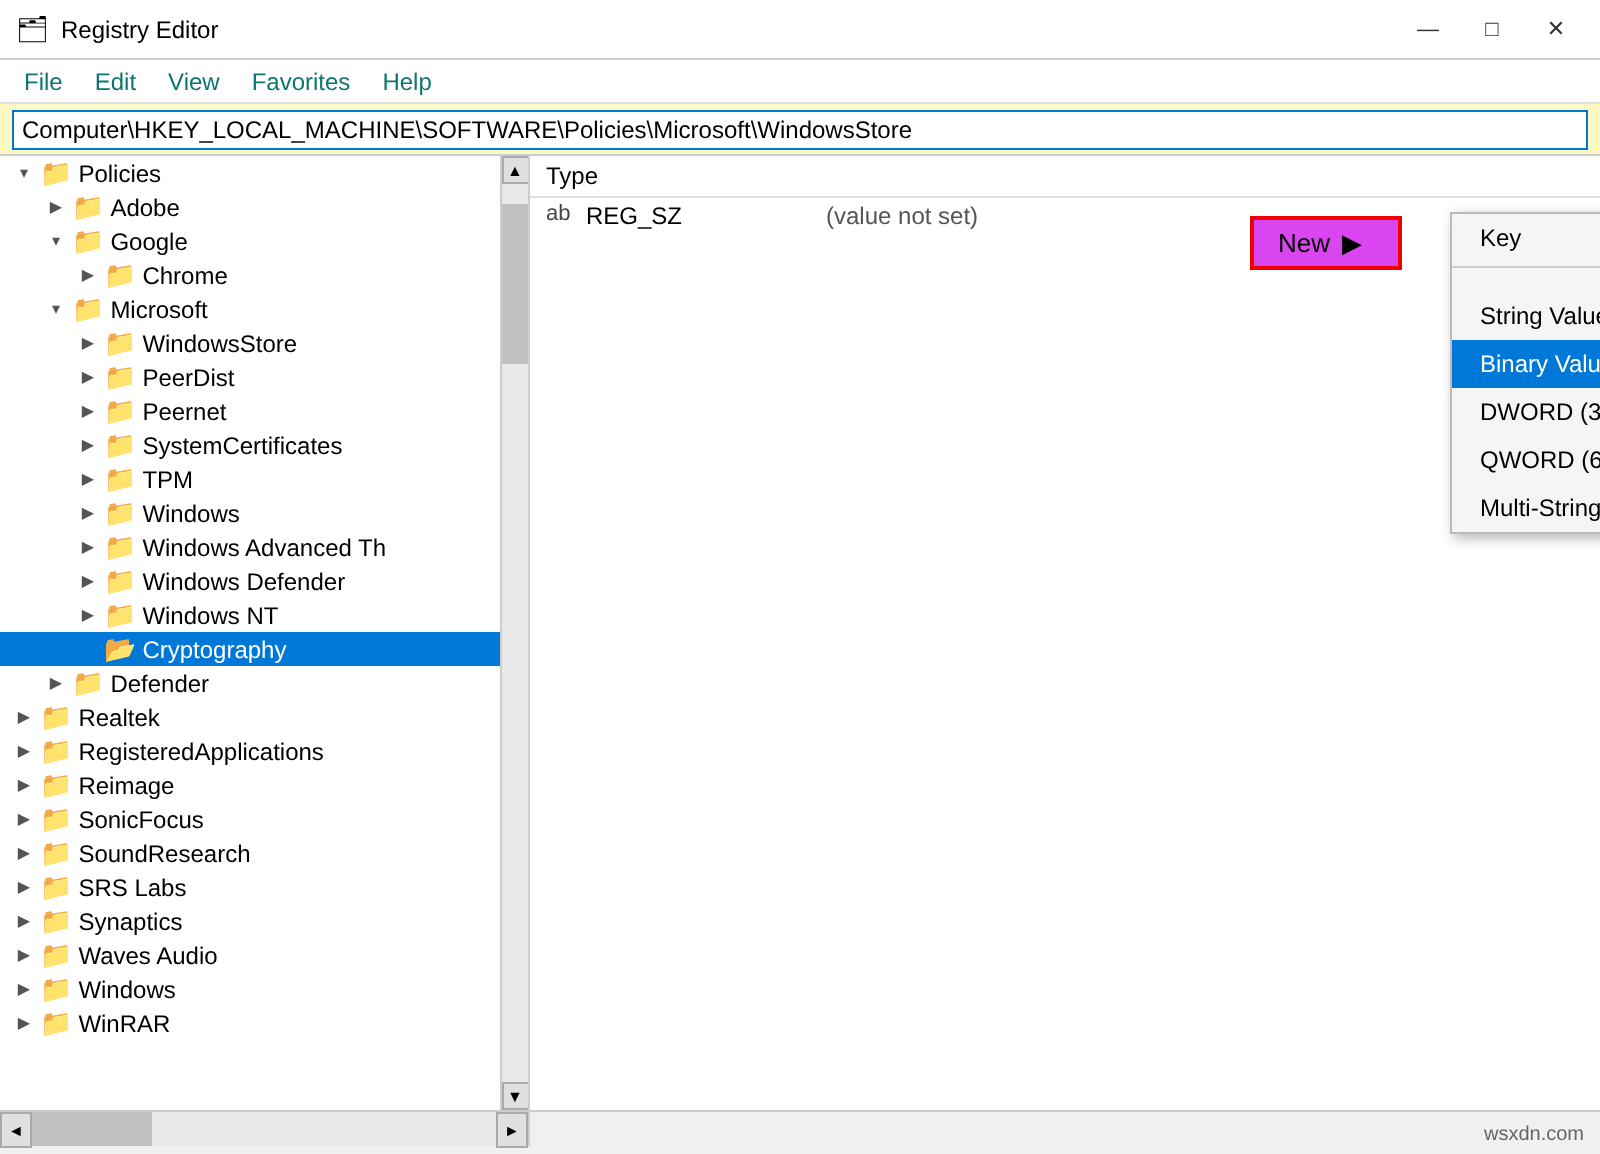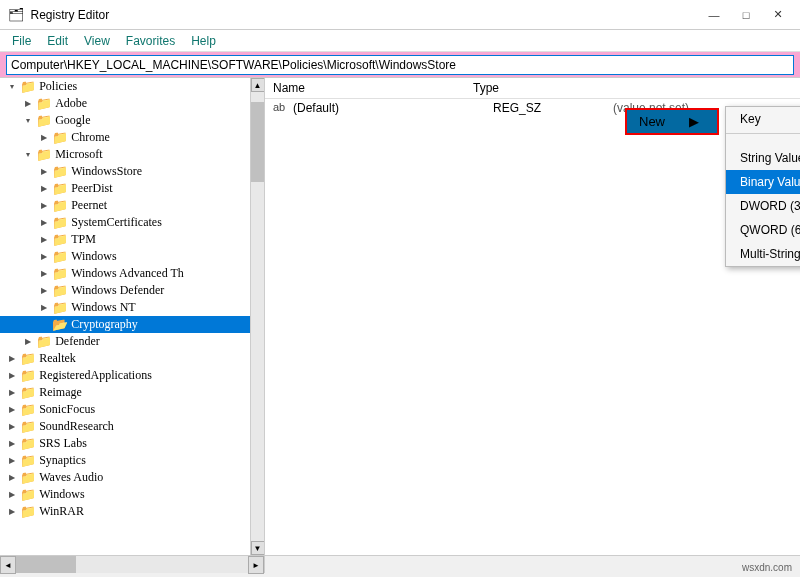--- a/index.html
+++ b/index.html
@@ -58,21 +58,21 @@
     }
     .menu-item {
       padding: 2px 8px;
       cursor: pointer;
       font-size: 12px;
       color: #0f766e;
     }
 
     
     .address-bar {
-      background: #f9a8d4;
+      background: #fef9c3;
       border-bottom: 1px solid #ccc;
       display: flex;
       align-items: center;
       padding: 3px 6px;
       height: 26px;
     }
     .address-input {
       flex: 1;
       border: 1px solid #0078d7;
       padding: 1px 4px;
@@ -120,21 +120,21 @@
       min-width: 16px;
       text-align: center;
       font-size: 8px;
       color: #555;
     }
     .folder-icon {
       margin-right: 3px;
       font-size: 13px;
       color: #ffcc00;
     }
-    .tree-label { font-size: 12px; font-family: Liberation Serif, serif; }
+    .tree-label { font-size: 12px; }
 
     
     .right-panel {
       flex: 1;
       overflow: auto;
       background: #fff;
       position: relative;
     }
 
     
@@ -168,26 +168,26 @@
     }
 
     
     .context-menu-wrapper {
       position: absolute;
       top: 30px;
       left: 360px;
       z-index: 100;
     }
     .new-button {
-      background: #0369a1;
+      background: #d946ef;
       border: 1px solid #999;
       padding: 4px 18px 4px 12px;
       display: flex;
       align-items: center;
-      gap: 24px;
+      gap: 6px;
       font-size: 13px;
       cursor: pointer;
       color: #000;
       border: 2px solid #e00;
     }
 
     .context-menu {
       position: absolute;
       top: -2px;
       left: 100px;
@@ -426,27 +426,25 @@
       <div style="flex:1;width:100%;background:#e8e8e8;">
         <div style="width:100%;height:80px;background:#c0c0c0;margin-top:10px;"></div>
       </div>
       <div style="width:14px;height:14px;background:#e0e0e0;border:1px solid #aaa;display:flex;align-items:center;justify-content:center;font-size:8px;cursor:pointer;">▼</div>
     </div>
   </div>
 
   <div class="right-panel">
 
     <div class="table-header">
-      <span class="col-name">Name</span>
       <span class="col-type">Type</span>
     </div>
 
     <div class="table-row">
       <span class="reg-icon" style="font-size:11px;color:#444;margin-right:4px;">ab</span>
-      <span class="col-name" style="font-size:12px;">(Default)</span>
       <span class="col-type" style="font-size:12px;">REG_SZ</span>
       <span class="col-data" style="font-size:12px;color:#555;">(value not set)</span>
     </div>
 
     <div class="context-menu-wrapper">
       <div class="new-button">
         <span>New</span>
         <span>▶</span>
       </div>
       <div class="context-menu">

